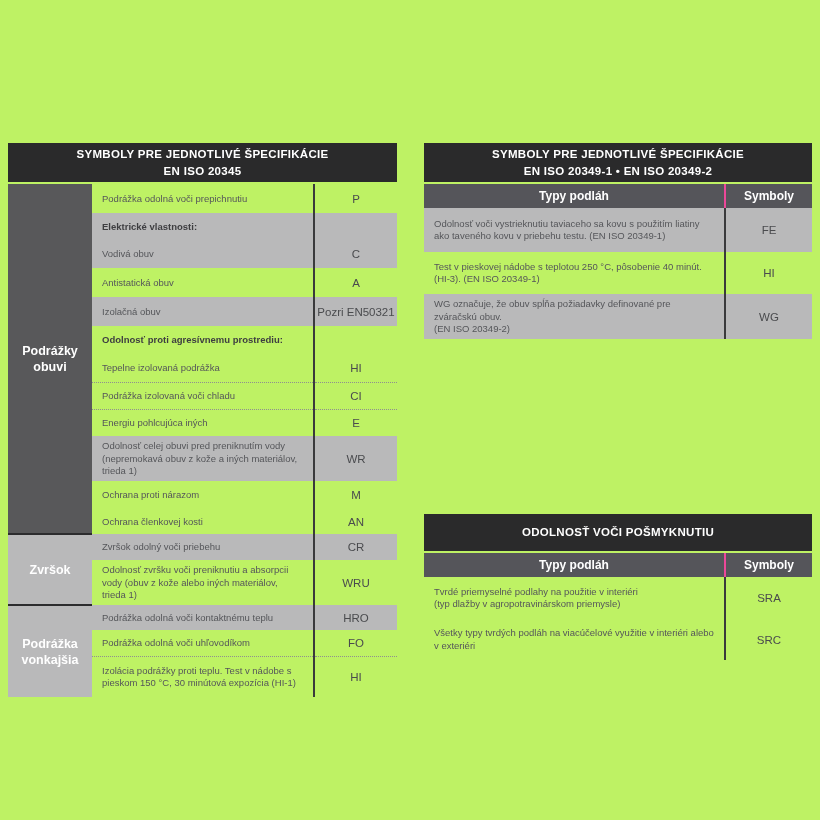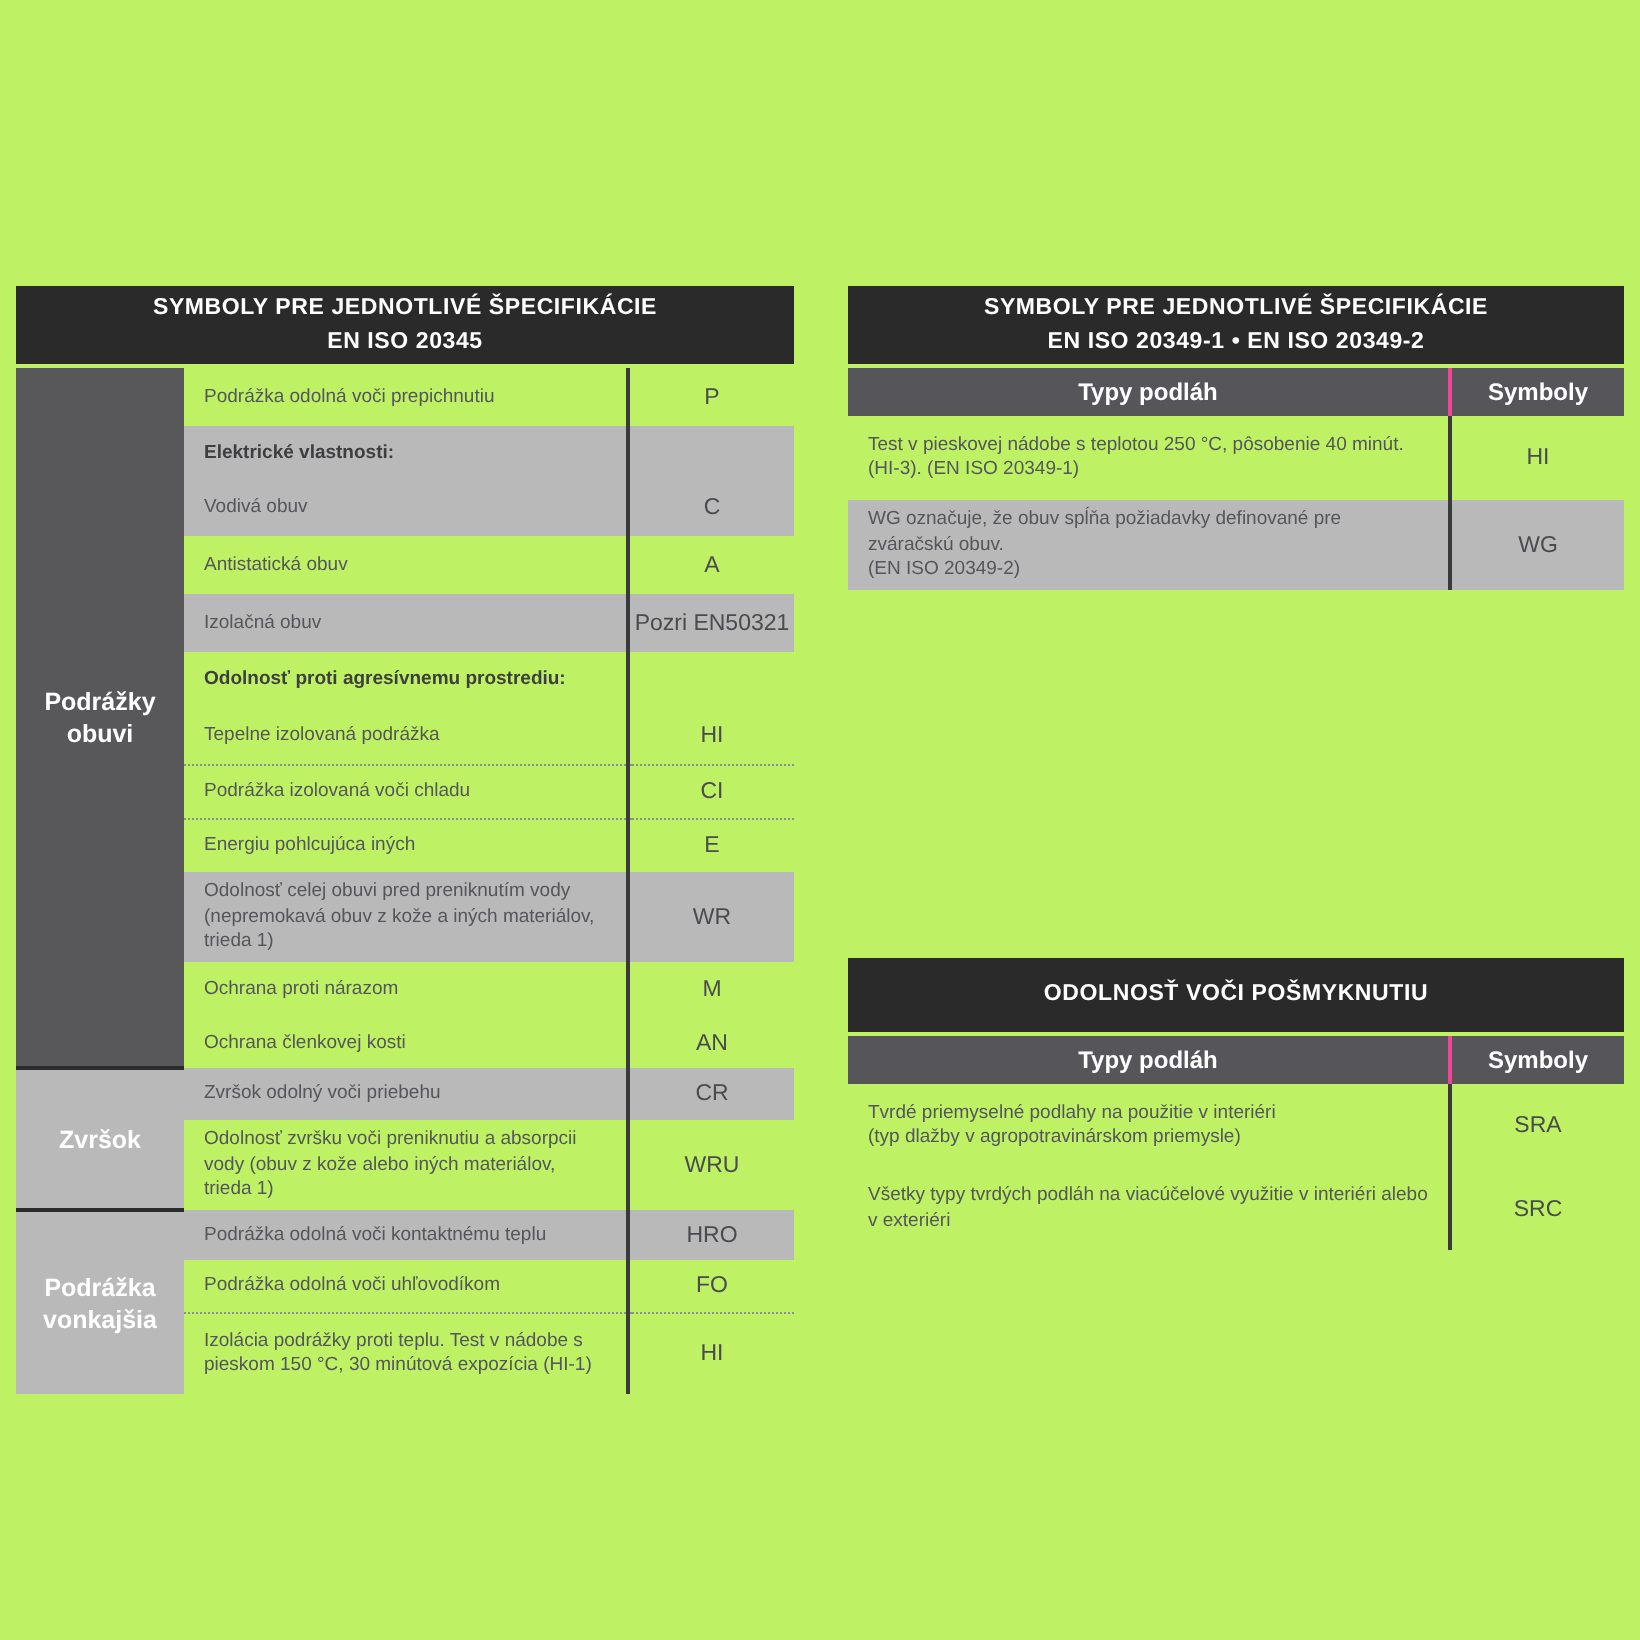--- a/index.html
+++ b/index.html
@@ -10,21 +10,21 @@
   .tblock { position:absolute; }
   .lt { left:8px;  top:143px; width:389px; }
   .rt { left:424px; top:143px; width:388px; }
   .rb { left:424px; top:479px; width:388px; }
 
   .thead {
     background:#2a2a2b; color:#ffffff; text-align:center; font-weight:bold;
     font-size:11.5px; line-height:1.45; letter-spacing:.3px;
     padding:3px 4px; margin-bottom:2px;
   }
-  .thead.single { padding:10px 4px; }
+  .thead.single { padding:10px 4px;margin-top:35px; }
 
   table { border-collapse:collapse; width:100%; table-layout:fixed; }
   td, th { vertical-align:middle; }
 
   .desc {
     font-size:9.5px; color:#55565a; line-height:1.3;
     padding:4px 10px; white-space:pre-line; text-align:left;
   }
   .sym {
     font-size:11.5px; color:#4a4b4e; text-align:center;
@@ -152,20 +152,24 @@
     <table>
       <colgroup>
           <col style="width:301px">
           <col style="width:87px">
         </colgroup>
       <tbody>
           <tr class="colhead">
         <th>Typy podláh</th>
         <th class="sym-h">Symboly</th>
       </tr>
+      <tr class="r-gray h44">
+        <td class="desc">Odolnosť voči vystrieknutiu taviaceho sa kovu s použitím liatiny ako taveného kovu v priebehu testu. (EN ISO 20349-1)</td>
+        <td class="sym">FE</td>
+      </tr>
       <tr class="h42">
         <td class="desc">Test v pieskovej nádobe s teplotou 250 °C, pôsobenie 40 minút. (HI-3). (EN ISO 20349-1)</td>
         <td class="sym">HI</td>
       </tr>
       <tr class="r-gray h38">
         <td class="desc">WG označuje, že obuv spĺňa požiadavky definované pre zváračskú obuv.
 (EN ISO 20349-2)</td>
         <td class="sym">WG</td>
       </tr>
     </tbody>

